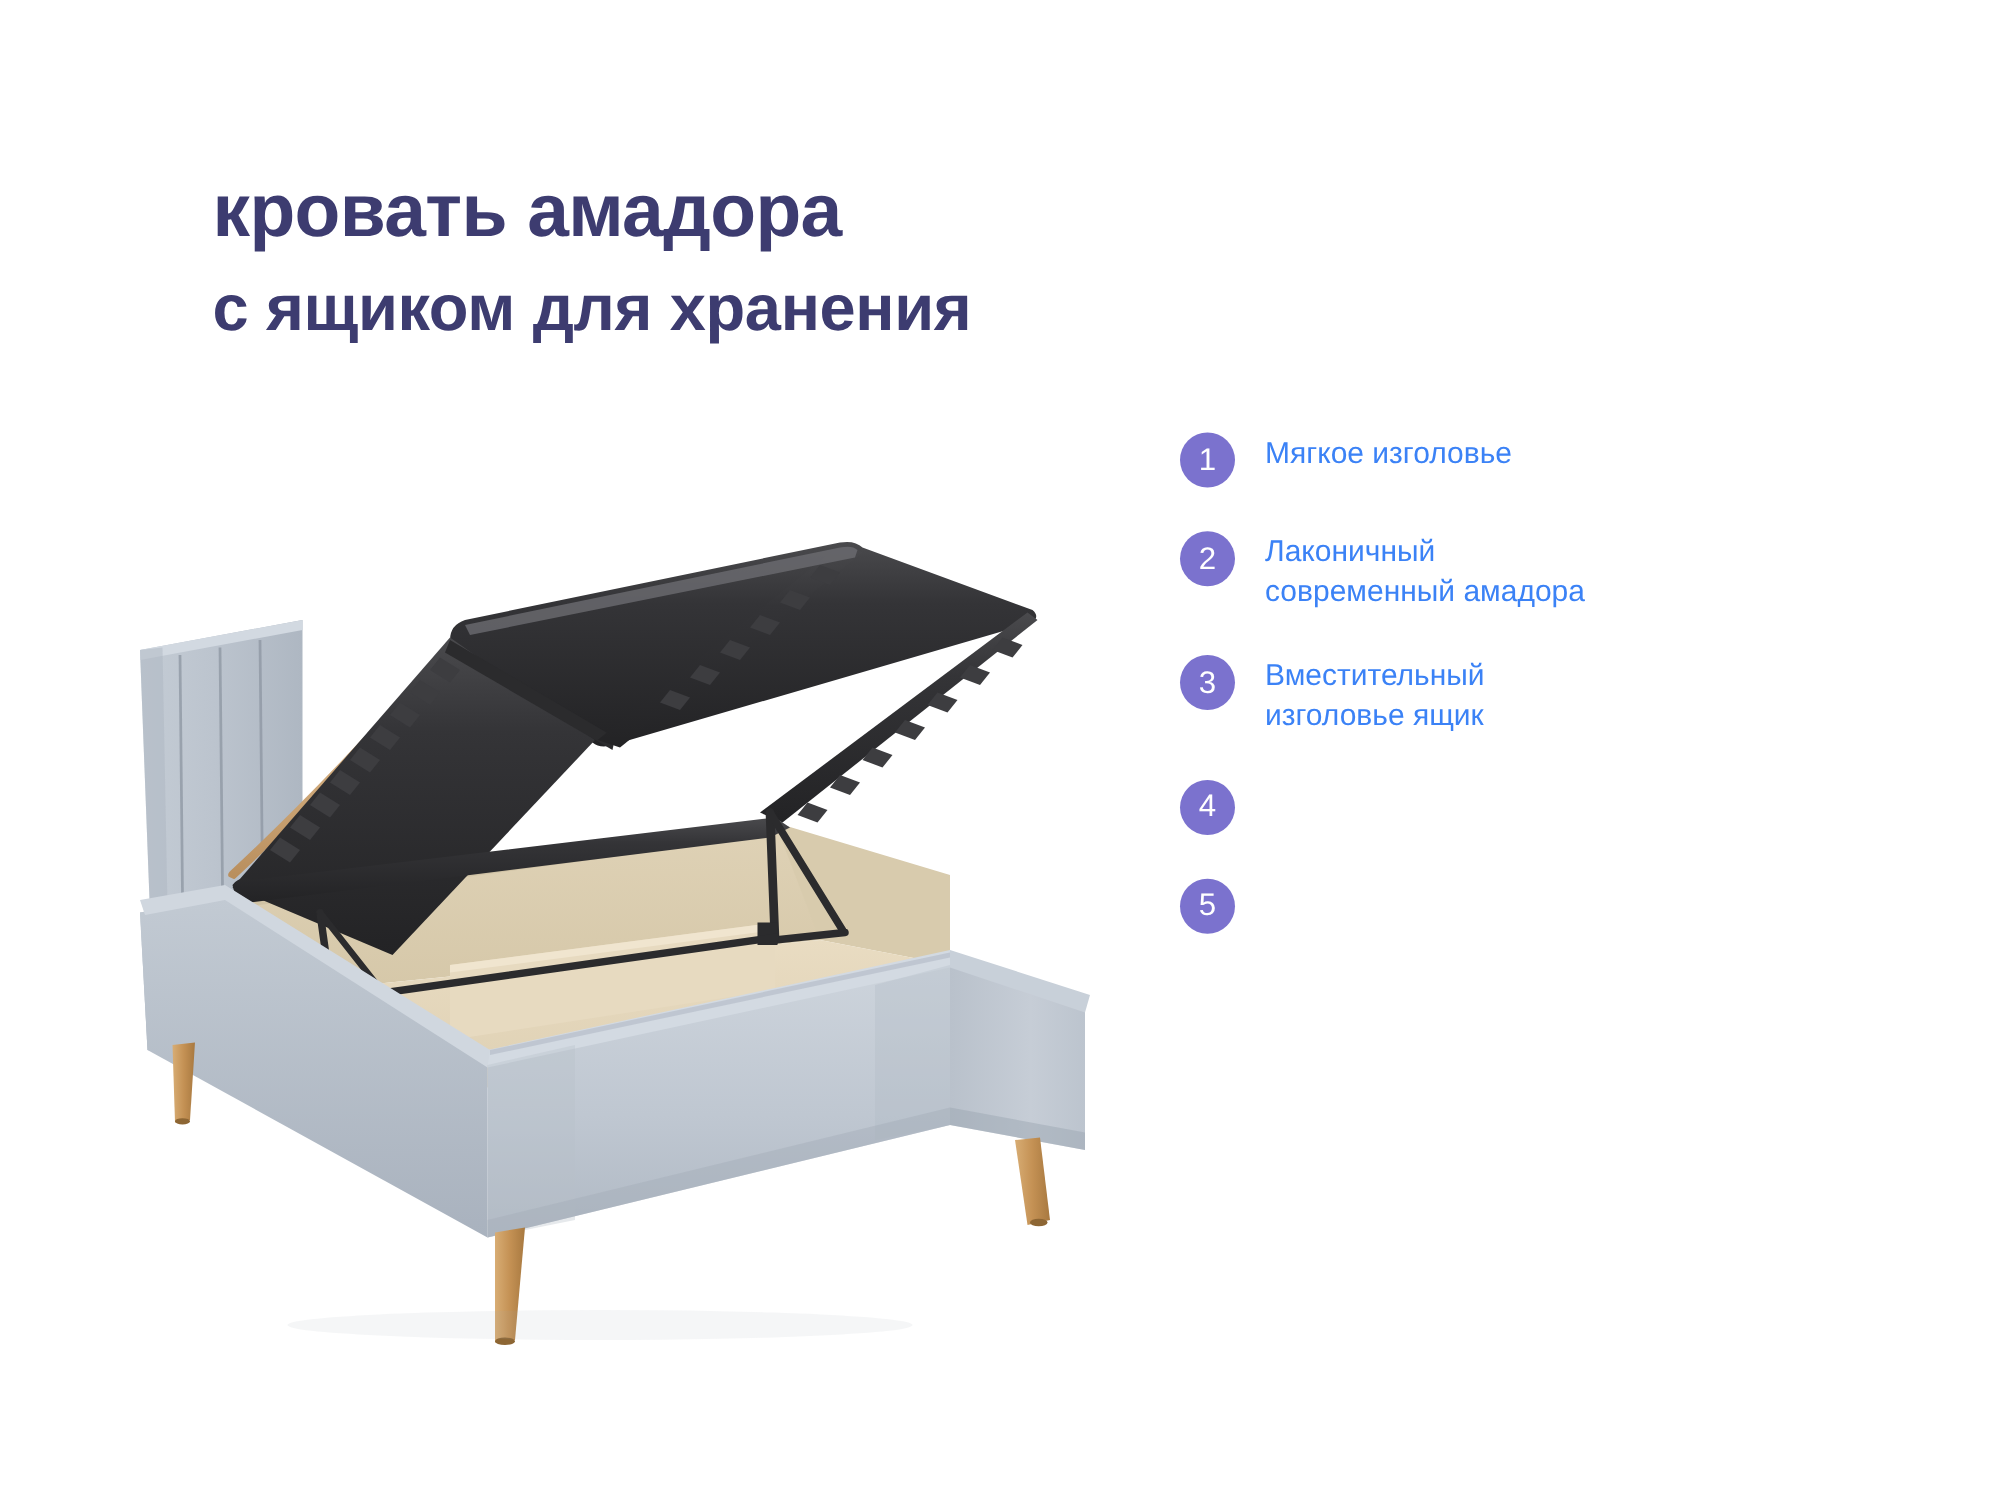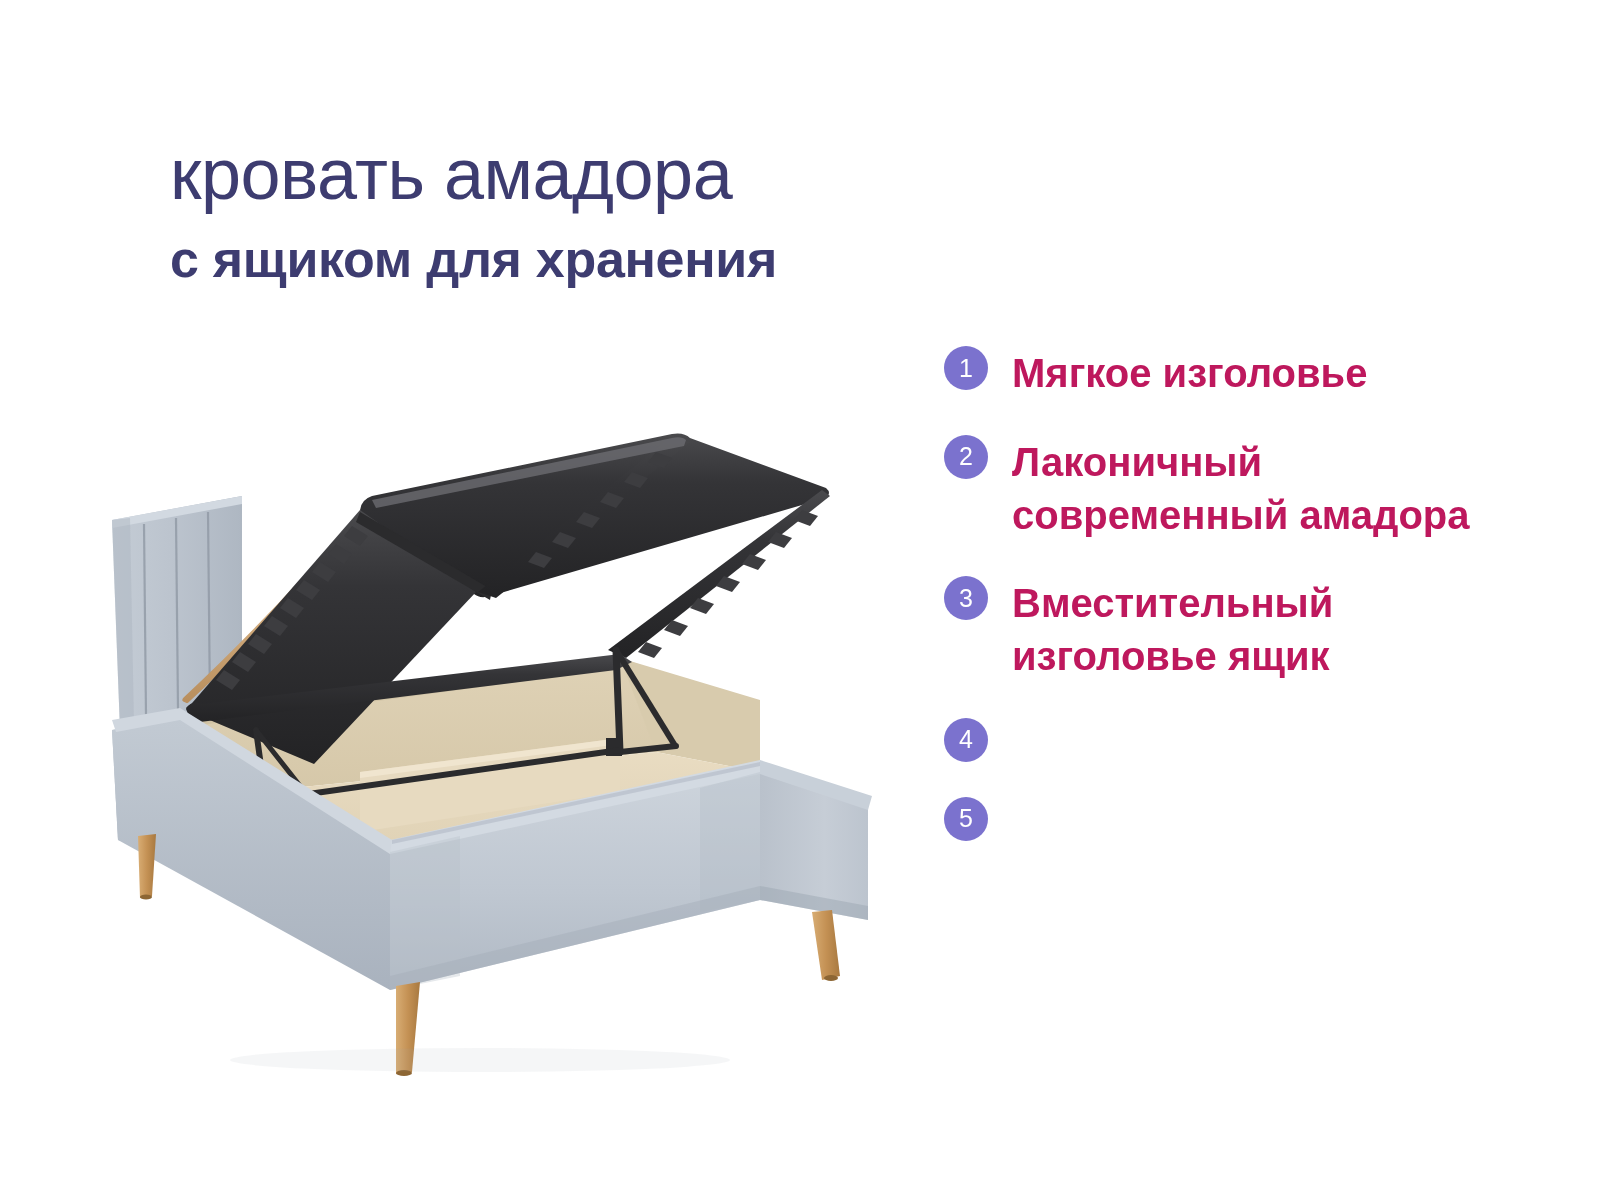--- a/index.html
+++ b/index.html
@@ -23,22 +23,22 @@
   }
 
   
   .heading-block {
     position: absolute;
     left: 170px;
     top: 138px;
     width: 950px;
   }
   .title-main {
-    font-size: 72px;
-    font-weight: normal;
+    font-size: 60px;
+    font-weight: bold;
     color: #3d3c70;
     letter-spacing: -0.5px;
     line-height: 1.02;
     margin: 0;
     white-space: nowrap;
   }
   .title-sub {
     font-size: 52px;
     font-weight: bold;
     color: #3d3c70;
@@ -69,24 +69,24 @@
     color: #ffffff;
     font-size: 25px;
     font-weight: normal;
     display: flex;
     align-items: center;
     justify-content: center;
     margin-top: 1px;
   }
   .feature-text {
     margin-left: 24px;
-    font-size: 40px;
+    font-size: 24px;
     line-height: 1.32;
-    color: #be185d;
-    font-weight: bold;
+    color: #3b82f6;
+    font-weight: normal;
     white-space: pre-line;
     padding-top: 2px;
   }
 
   
   #bed {
     position: absolute;
     left: 60px;
     top: 400px;
     width: 900px;

